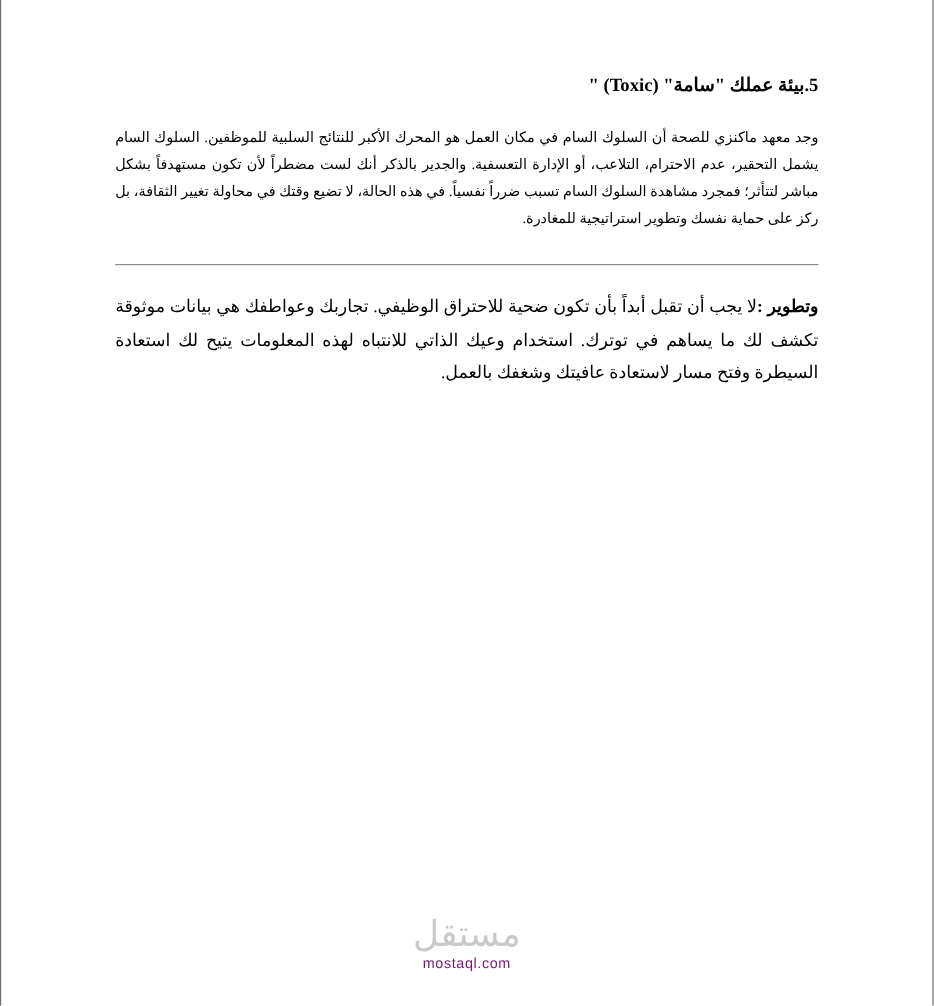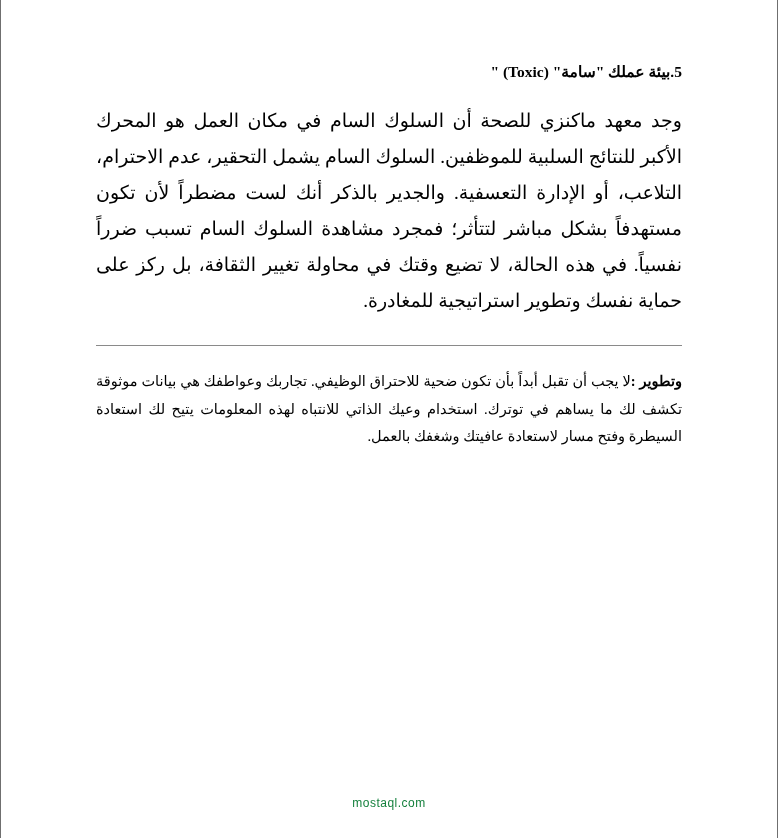--- a/index.html
+++ b/index.html
@@ -43,21 +43,21 @@
   .heading {
     font-size: 15.5px;
     font-weight: bold;
     line-height: 1.6;
     margin: 0 0 18px 0;
     text-align: right;
     direction: rtl;
   }
 
   .body-par {
-    font-size: 19px;
+    font-size: 12px;
     line-height: 1.9;
     margin: 0;
     text-align: justify;
     text-justify: inter-word;
     direction: rtl;
   }
 
   .divider {
     margin: 26px 0 22px 0;
     border: none;
@@ -96,21 +96,21 @@
     font-family: "DejaVu Sans", sans-serif;
     font-size: 30px;
     color: #c9c9c9;
     letter-spacing: 0px;
     line-height: 1;
     direction: rtl;
   }
   .watermark-url {
     font-family: "Liberation Sans", sans-serif;
     font-size: 12px;
-    color: #15803d;
+    color: #701a75;
     letter-spacing: 0.5px;
     direction: ltr;
   }
 </style>
 </head>
 <body>
 
 <div class="page">
 
   <div class="edge-rule left"></div>
@@ -124,16 +124,17 @@
 
     <hr class="divider">
 
     <p class="summary-par">
       <span class="summary-label">وتطوير :</span><span>لا يجب أن تقبل أبداً بأن تكون ضحية للاحتراق الوظيفي. تجاربك وعواطفك هي بيانات موثوقة تكشف لك ما يساهم في توترك. استخدام وعيك الذاتي للانتباه لهذه المعلومات يتيح لك استعادة السيطرة وفتح مسار لاستعادة عافيتك وشغفك بالعمل.</span>
     </p>
 
   </div>
 
   <div class="watermark">
+    <div class="watermark-word">مستقل</div>
     <div class="watermark-url">mostaql.com</div>
   </div>
 
 </div>
 
 </body></html>

